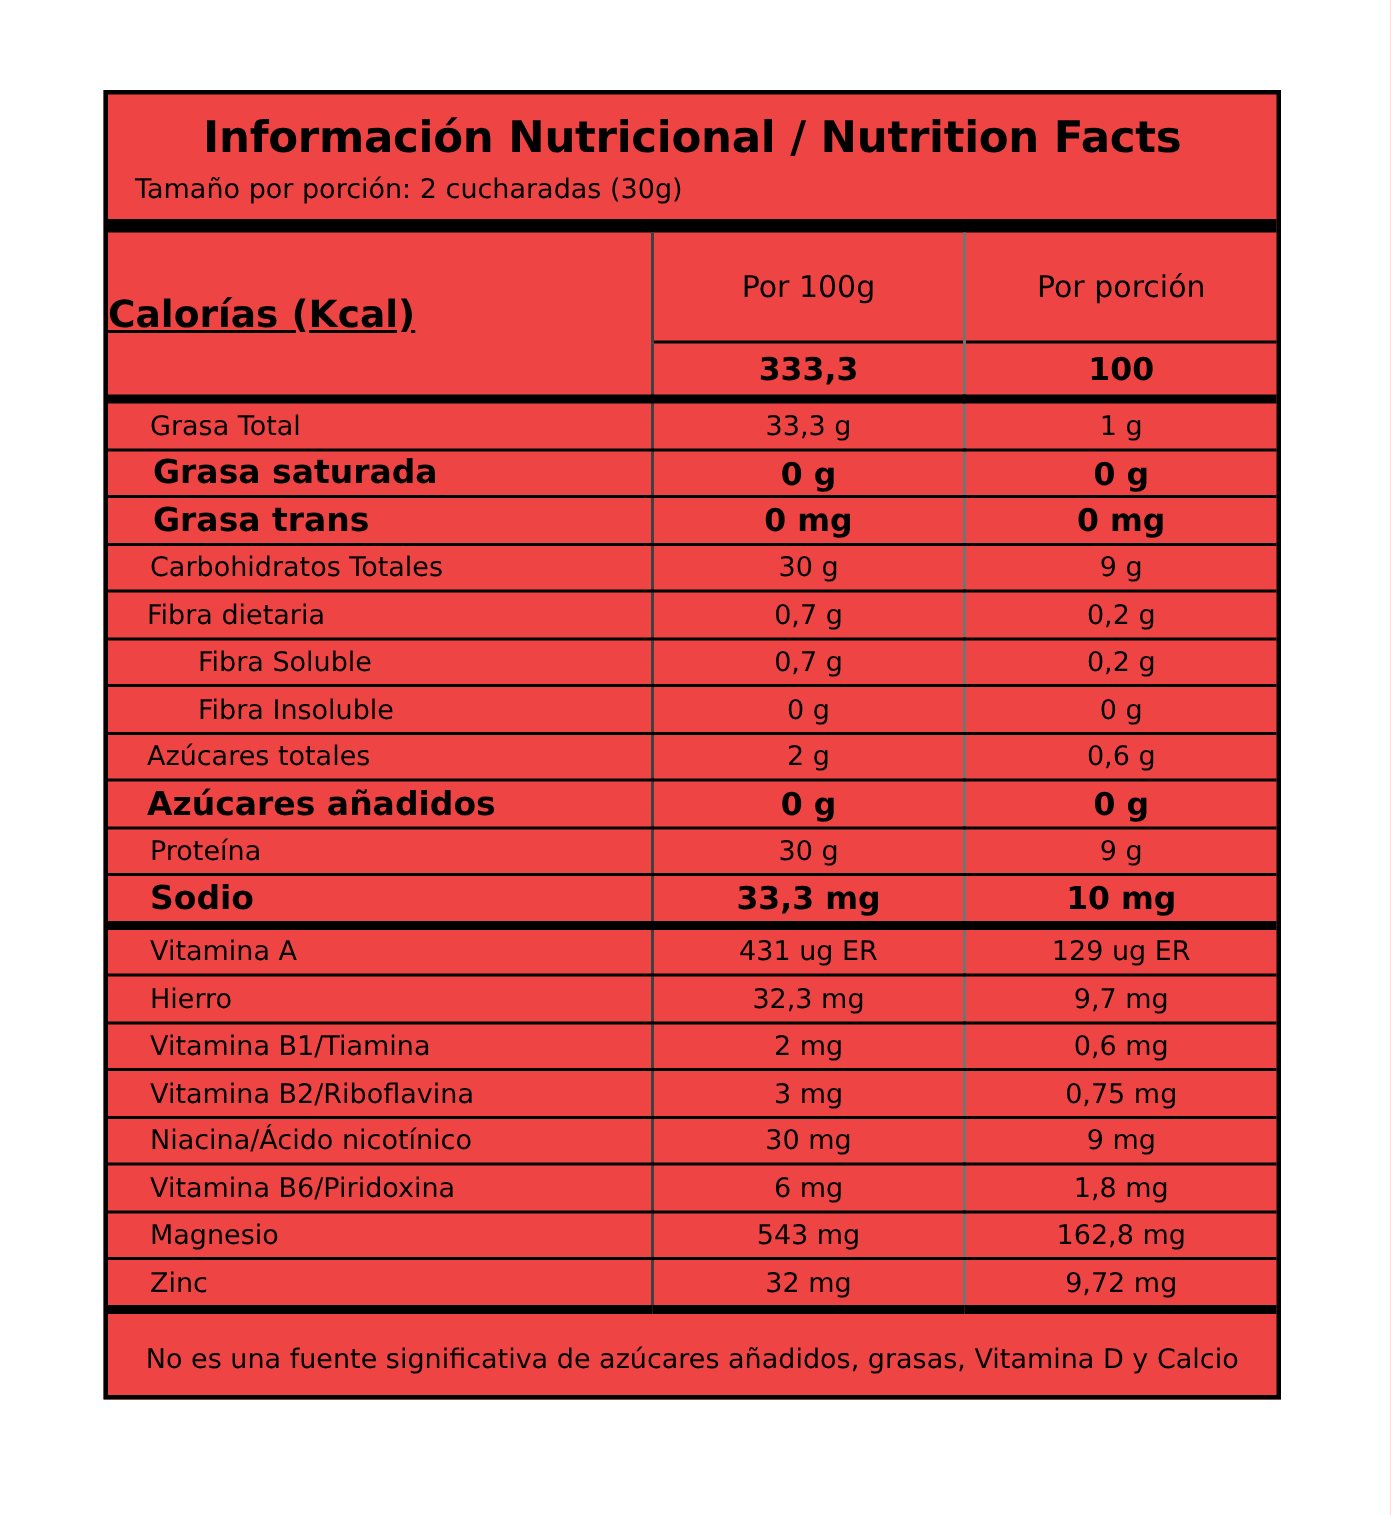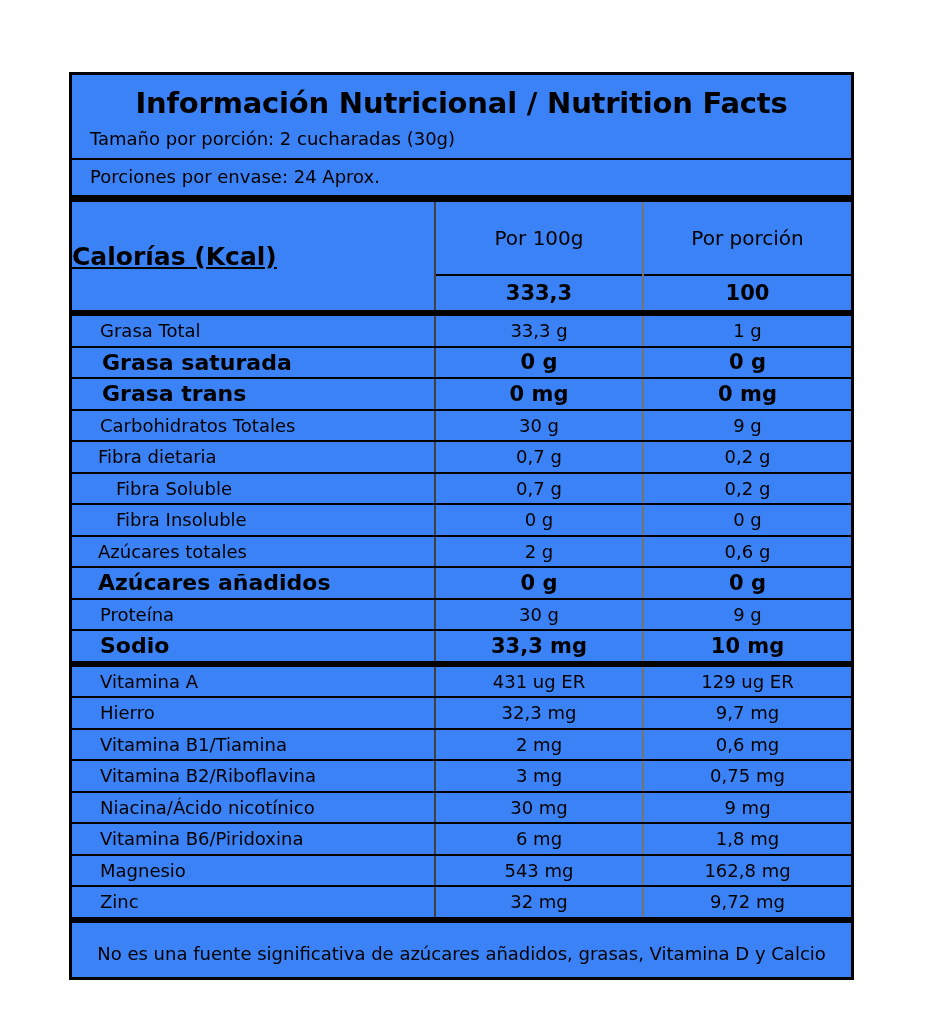--- a/index.html
+++ b/index.html
@@ -16,25 +16,25 @@
   }
   .page {
     position: relative;
     width: 927px;
     height: 1010px;
     background: #ffffff;
   }
   .panel {
     position: absolute;
     left: 69px;
-    top: 72px;
+    top: 60px;
     width: 785px;
     border: 3px solid #000000;
     box-sizing: border-box;
-    background: #3b82f6;
+    background: #ef4444;
   }
 
   .title {
     text-align: center;
     font-size: 29px;
     font-weight: 700;
     letter-spacing: -0.2px;
     padding: 13px 0 8px 0;
     line-height: 1.1;
   }
@@ -97,21 +97,21 @@
     height: 29.5px;
     font-size: 18px;
   }
   .row .name { padding-left: 28px; }
   .row .num  { text-align: center; }
 
   .row.bold td { font-weight: 700; font-size: 21px; }
   .row.bold .name { font-size: 22px; }
 
   .indent1 .name { padding-left: 26px; }
-  .indent2 .name { padding-left: 44px; }
+  .indent2 .name { padding-left: 60px; }
   .indent1b .name { padding-left: 30px; }
 
   .sep td { padding: 0; height: 0; }
   .sep-thin td { border-bottom: 2px solid #000000; }
   .sep-thick td { border-bottom: 6px solid #000000; }
 
   .footnote {
     font-size: 18px;
     text-align: center;
     padding: 20px 10px 12px 10px;
@@ -123,21 +123,20 @@
 
 <div class="page">
   <div class="panel">
 
     <div class="title">Información Nutricional / Nutrition Facts</div>
 
     <div class="serving">Tamaño por porción: 2 cucharadas (30g)</div>
 
     <div class="rule-thin"></div>
 
-    <div class="servings-per">Porciones por envase: 24 Aprox.</div>
 
     <div class="rule-thick"></div>
 
     <table class="nf">
       <colgroup>
         <col class="col-name">
           <col class="col-a">
           <col class="col-b">
       </colgroup>
       <tbody>

